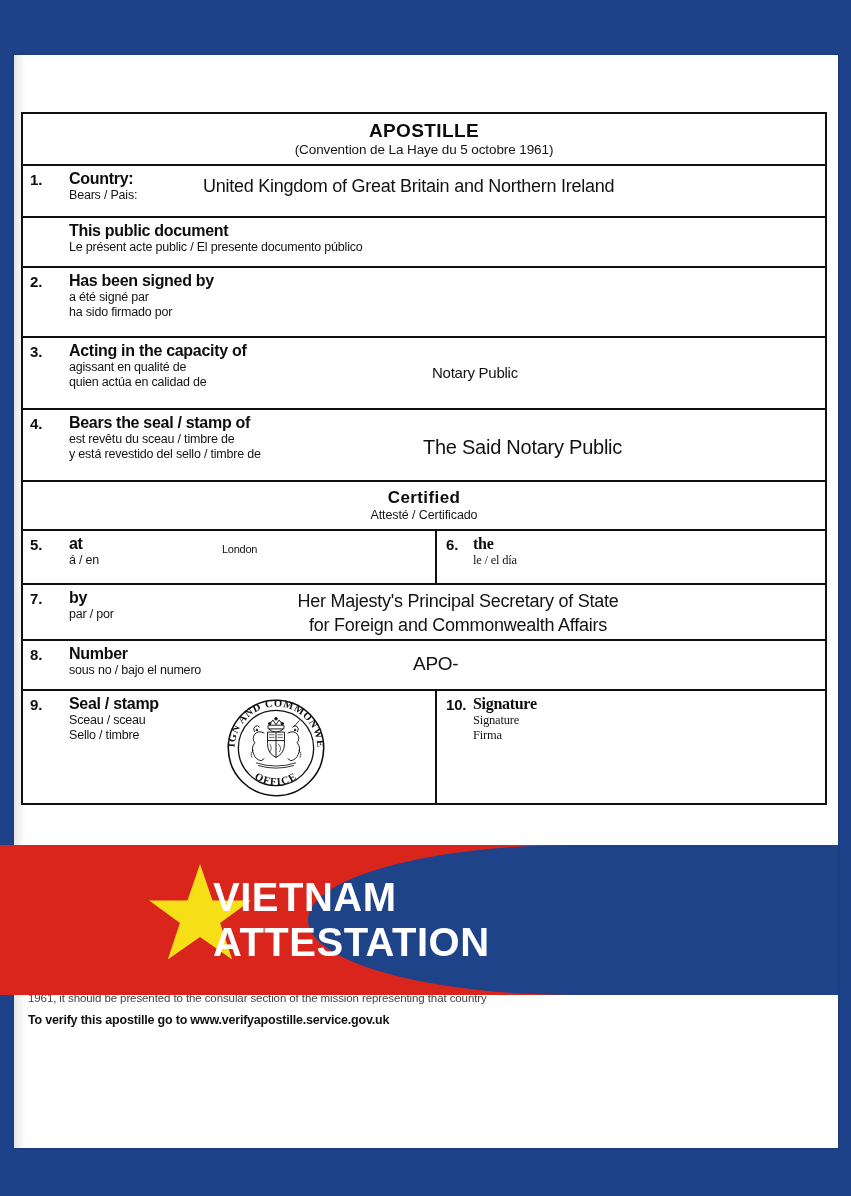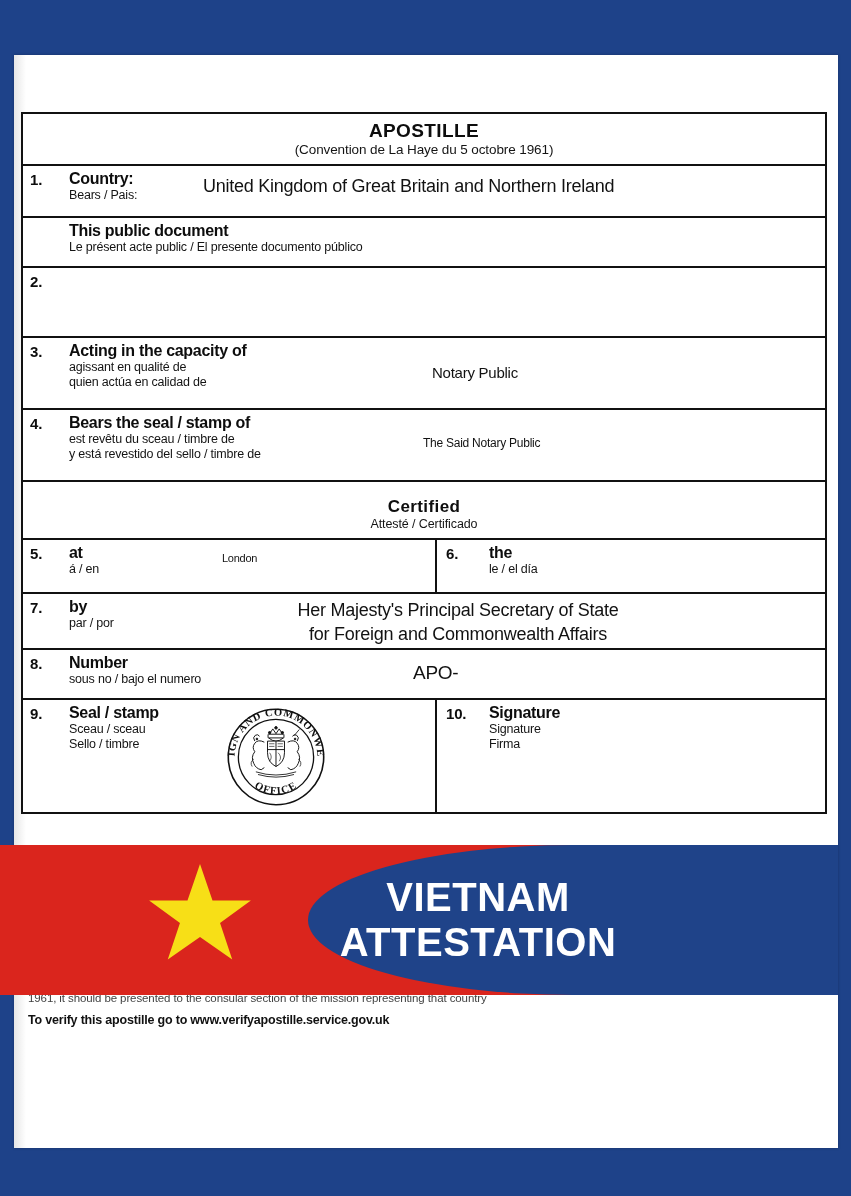--- a/index.html
+++ b/index.html
@@ -68,21 +68,21 @@
     position:absolute;
     font-size:11px;color:#121212;letter-spacing:-.25px;
     font-weight:400;
   }
 
   
   .split{display:flex;padding:0;}
   .cellL{width:414px;box-sizing:border-box;border-right:2px solid #111;position:relative;padding:4px 0 5px 0;min-height:50px;}
   .cellR{flex:1;box-sizing:border-box;position:relative;padding:4px 0 5px 0;}
   .cellR .num{left:9px;}
-  .cellR .lbl{margin-left:52px;}
+  .cellR .lbl{margin-left:36px;font-family:Liberation Serif, serif;}
 
   
   #seal{
     position:absolute;
     left:200px;top:4px;
     width:106px;height:106px;
   }
 
   
   #footer{
@@ -116,21 +116,21 @@
   }
   #star{
     position:absolute;left:147px;top:862px;
     width:106px;height:106px;
   }
   #banner-text{
     position:absolute;
     right:0;top:845px;
     width:530px;height:150px;
     display:flex;flex-direction:column;
-    align-items:center;justify-content:center;
+    align-items:flex-start;justify-content:center;
     color:#ffffff;
     font-weight:bold;
     letter-spacing:.5px;
     line-height:1.12;
   }
   #banner-text .bt{font-size:40px;}
 </style>
 </head>
 <body>
 
@@ -156,44 +156,49 @@
 
       <div class="row" style="min-height:50px;">
         <div class="lbl">
           <div class="l1">This public document</div>
           <div class="l2">Le présent acte public / El presente documento público</div>
         </div>
       </div>
 
       <div class="row" style="min-height:70px;">
         <div class="num">2.</div>
+        <div class="lbl">
+          <div class="l1">Has been signed by</div>
+          <div class="l2">a été signé par</div>
+          <div class="l2">ha sido firmado por</div>
+        </div>
         <div class="val" style="left:420px;top:22px;"></div>
       </div>
 
       <div class="row" style="min-height:72px;">
         <div class="num">3.</div>
         <div class="lbl">
           <div class="l1">Acting in the capacity of</div>
           <div class="l2">agissant en qualité de</div>
           <div class="l2">quien actúa en calidad de</div>
         </div>
         <div class="val" style="left:409px;top:26px;font-size:15px;">Notary Public</div>
       </div>
 
       <div class="row" style="min-height:72px;">
         <div class="num">4.</div>
         <div class="lbl">
           <div class="l1">Bears the seal / stamp of</div>
           <div class="l2">est revêtu du sceau / timbre de</div>
           <div class="l2">y está revestido del sello / timbre de</div>
         </div>
-        <div class="val" style="left:400px;top:26px;font-size:12px;">The Said Notary Public</div>
-      </div>
-
-      <div class="row ctr" style="padding:15px 0 7px 0;">
+        <div class="val" style="left:400px;top:26px;font-size:20px;">The Said Notary Public</div>
+      </div>
+
+      <div class="row ctr" style="padding:6px 0 7px 0;">
         <div class="title" style="font-size:17px;">Certified</div>
         <div class="subtitle" style="font-size:12.5px;">Attesté / Certificado</div>
       </div>
 
       <div class="row split" style="min-height:54px;">
         <div class="cellL">
           <div class="num">5.</div>
           <div class="lbl">
             <div class="l1">at</div>
             <div class="l2">á / en</div>

